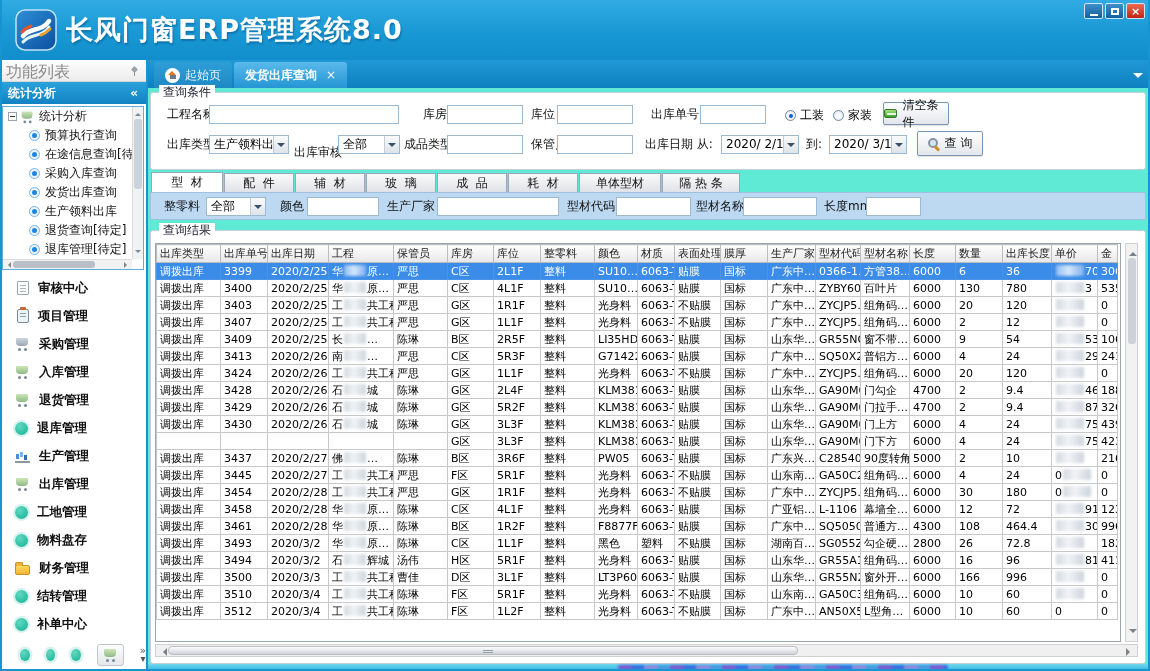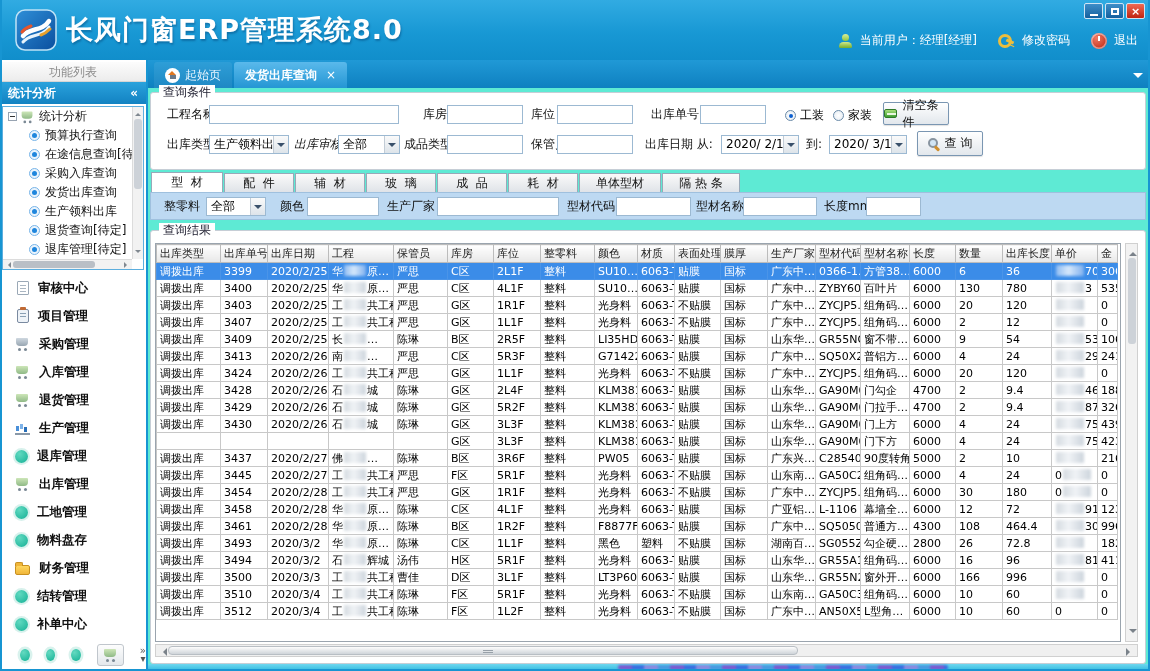--- a/index.html
+++ b/index.html
@@ -22,21 +22,21 @@
   .u-person::before{content:"";position:absolute;left:4px;top:0;width:7px;height:7px;border-radius:50%;background:linear-gradient(#d8ef9a,#8ec63f);}
   .u-person::after{content:"";position:absolute;left:1px;bottom:0;width:13px;height:6px;border-radius:6px 6px 2px 2px;background:linear-gradient(#cfe98a,#76ad2c);}
   .u-key{width:17px;height:15px;position:relative;margin-left:14px;}
   .u-key::before{content:"";position:absolute;left:0;top:1px;width:8px;height:8px;border:3px solid #ecbe3e;border-radius:50%;}
   .u-key::after{content:"";position:absolute;right:1px;top:7px;width:8px;height:3px;background:#ecbe3e;box-shadow:3px 3px 0 -1px #ecbe3e;transform:rotate(25deg);}
   .u-power{width:16px;height:16px;border-radius:50%;background:radial-gradient(circle at 35% 30%,#f published07a64,#b81c08);background:radial-gradient(circle at 35% 30%,#f07a64,#b81c08);position:relative;box-shadow:inset 0 0 0 1.5px rgba(255,255,255,.45);margin-left:14px;}
   .u-power::after{content:"";position:absolute;left:7px;top:3px;width:2px;height:5px;background:#fff;}
 
   
   .sidebar{position:absolute;left:0;top:60px;width:148px;height:611px;background:#fff;border-right:2px solid #1795d2;}
-  .func-bar{position:absolute;left:0;top:2px;width:146px;height:20px;background:linear-gradient(#fcfcfc,#ececec);border-bottom:1px solid #d5d5d5;color:#8a8a8a;font-size:12px;line-height:20px;padding:0 6px;display:flex;justify-content:space-between;align-items:center;flex-direction:column;}
+  .func-bar{position:absolute;left:0;top:2px;width:146px;height:20px;background:linear-gradient(#fcfcfc,#ececec);border-bottom:1px solid #d5d5d5;color:#8a8a8a;font-size:16px;line-height:20px;padding:0 6px;display:flex;justify-content:space-between;align-items:center;}
   .pin-ic{width:10px;height:11px;position:relative;}
   .pin-ic::before{content:"";position:absolute;left:2px;top:1px;width:5px;height:5px;background:#9aa3ac;border-radius:1px;transform:rotate(45deg);}
   .pin-ic::after{content:"";position:absolute;left:4px;top:6px;width:1px;height:4px;background:#89929a;}
   .sec-header{position:absolute;left:0;top:22px;width:146px;height:22px;background:linear-gradient(#2aa2dc,#1282c2);color:#fff;font-size:12px;font-weight:bold;line-height:22px;padding:0 8px;display:flex;justify-content:space-between;}
   .tree-box{position:absolute;left:2px;top:46px;width:142px;height:164px;border:1px solid #5caede;background:#fff;overflow:hidden;}
   .tree-row{height:19px;display:flex;align-items:center;font-size:12px;color:#111;white-space:nowrap;padding-left:26px;}
   .tree-row.root{padding-left:5px;}
   .exp{width:9px;height:9px;border:1px solid #98a4b2;background:#fff;margin-right:3px;position:relative;flex:none;}
   .exp::after{content:"";position:absolute;left:1px;top:3px;width:5px;height:1px;background:#333;}
   .node-ic{width:11px;height:11px;border-radius:50%;border:1px solid #79b5e8;background:#eaf4fd;position:relative;margin-right:5px;flex:none;}
@@ -158,28 +158,20 @@
     <div class="win-controls">
       <div class="wbtn">
           <span class="g-min"></span>
         </div>
       <div class="wbtn">
           <span class="g-max"></span>
         </div>
       <div class="wbtn close">
           <span class="g-x">×</span>
         </div>
-    </div>
-    <div class="user-bar">
-      <span class="u-person"></span>
-      <span>当前用户：经理[经理]</span>
-      <span class="u-key"></span>
-      <span>修改密码</span>
-      <span class="u-power"></span>
-      <span>退出</span>
     </div>
   </div>
 
   <div class="sidebar">
     <div class="func-bar">
       <span>功能列表</span>
       <span class="pin-ic"></span>
     </div>
     <div class="sec-header">
       <span>统计分析</span>
@@ -247,26 +239,26 @@
         </div>
         <div class="menu-item">
           <span class="ic cart g"></span>
           <span>入库管理</span>
         </div>
         <div class="menu-item">
           <span class="ic cart g"></span>
           <span>退货管理</span>
         </div>
         <div class="menu-item">
+          <span class="ic circle"></span>
+          <span>退库管理</span>
+        </div>
+        <div class="menu-item">
           <span class="ic chart"></span>
           <span>生产管理</span>
-        </div>
-        <div class="menu-item">
-          <span class="ic circle"></span>
-          <span>退库管理</span>
         </div>
         <div class="menu-item">
           <span class="ic cart g"></span>
           <span>出库管理</span>
         </div>
         <div class="menu-item">
           <span class="ic circle"></span>
           <span>工地管理</span>
         </div>
         <div class="menu-item">
@@ -334,21 +326,21 @@
           <span class="radio"></span>
           <span>家装</span>
         </span>
         <div class="btn" style="left:732px;top:9px;width:66px;height:23px;">
           <span class="ic-clear"></span>
           <span>清空条件</span>
         </div>
 
         <span class="lbl" style="left:16px;top:42px;">出库类型</span>
         <div class="combo" style="left:58px;top:42px;width:80px;"><span>生产领料出库</span></div>
-        <span class="lbl" style="left:143px;top:42px;font-style:italic;">出库审核</span>
+        <span class="lbl" style="left:143px;top:50px;">出库审核</span>
         <div class="combo" style="left:187px;top:42px;width:62px;"><span>全部</span></div>
         <span class="lbl" style="left:253px;top:42px;">成品类型</span>
         <input class="inp" style="left: 296px; top: 42px; width: 76px;">
         <span class="lbl" style="left:380px;top:42px;">保管员</span>
         <input class="inp" style="left: 406px; top: 42px; width: 76px;">
         <span class="lbl" style="left:494px;top:42px;">出库日期 从:</span>
         <div class="combo" style="left:570px;top:42px;width:78px;"><span>2020/ 2/16</span></div>
         <span class="lbl" style="left:655px;top:42px;">到:</span>
         <div class="combo" style="left:678px;top:42px;width:78px;"><span>2020/ 3/16</span></div>
         <div class="btn" style="left:766px;top:38px;width:66px;height:25px;">

